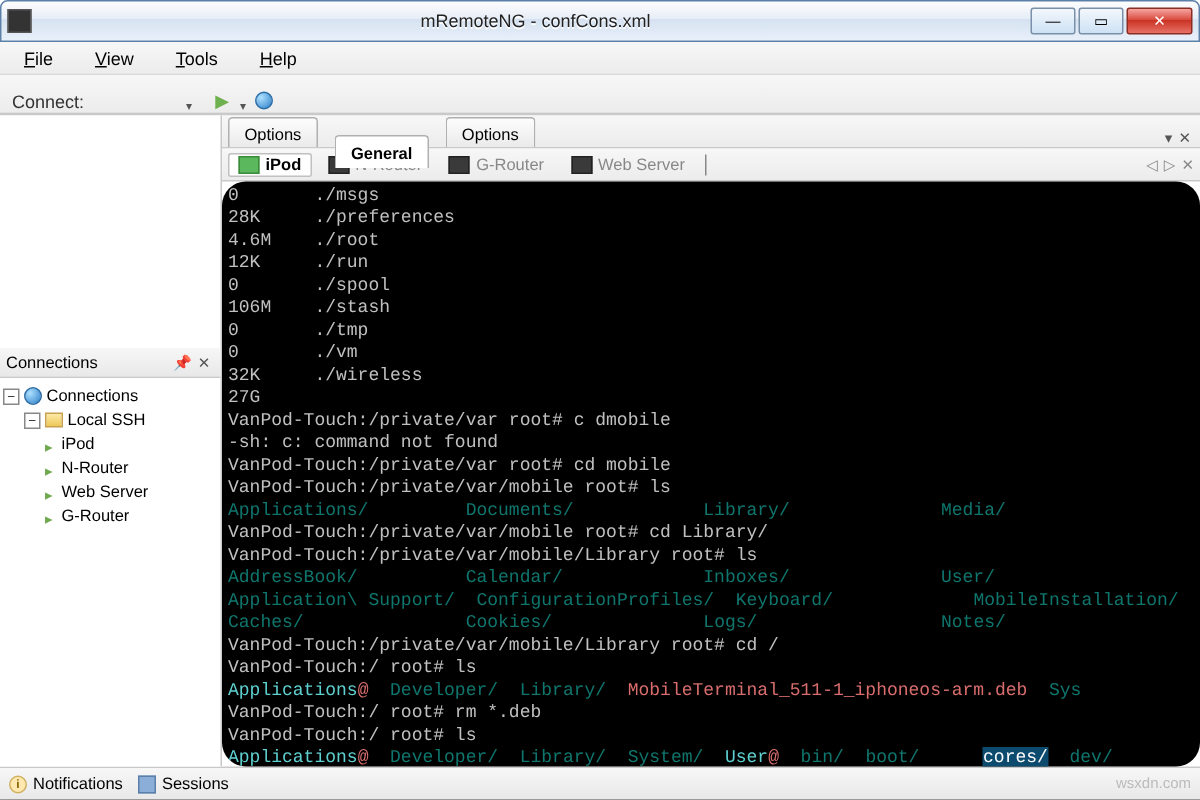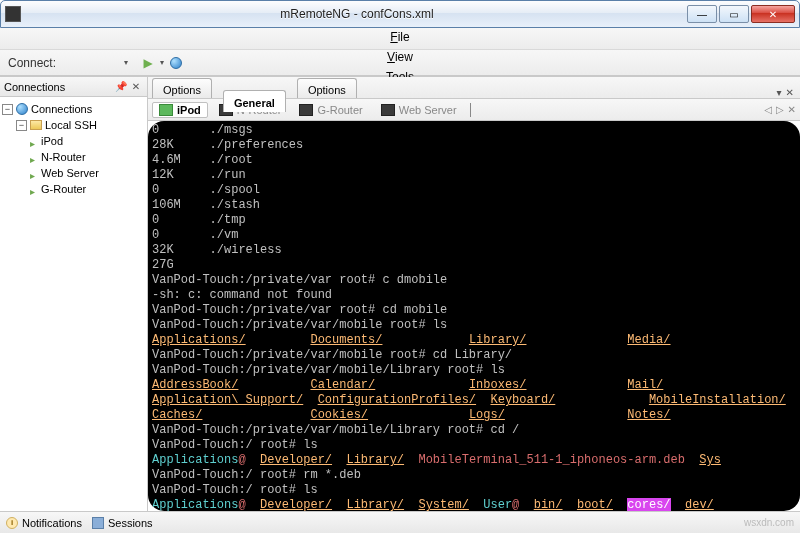--- a/index.html
+++ b/index.html
@@ -9,35 +9,35 @@
 .titlebar { height: 28px; background: linear-gradient(#fdfdfe, #e6edf6 45%, #d6e2f1 46%, #e8f0fa); border: 1px solid #5a7fa8; border-radius: 5px 5px 0 0; display: flex; align-items: center; padding: 0 4px; text-align: center; }
 .titlebar .app-icon { width: 16px; height: 16px; background: #333; border: 1px solid #555; margin-right: 6px; }
 .titlebar .title-text { flex: 1; color: #222; text-shadow: 0 1px 0 #fff; }
 .win-btns { display: flex; gap: 2px; }
 .win-btn { width: 30px; height: 18px; border: 1px solid #7a8fa8; border-radius: 2px; display: flex; align-items: center; justify-content: center; font-size: 10px; }
 .win-min { background: linear-gradient(#f3f7fc,#cde1f5); }
 .win-max { background: linear-gradient(#f3f7fc,#cde1f5); }
 .win-close { width: 44px; background: linear-gradient(#f5a5a0,#d94b3f 45%,#c93222 46%,#e77166); color: #fff; border-color: #8b2d22; }
 
 
-.menubar { height: 22px; background: linear-gradient(#f7f7f7,#ececec); border-bottom: 1px solid #d9d9d9; display: flex; align-items: center; padding: 0 8px; gap: 2px; flex-direction: column; }
+.menubar { height: 22px; background: linear-gradient(#f7f7f7,#ececec); border-bottom: 1px solid #d9d9d9; display: flex; align-items: center; padding: 0 8px; gap: 12px; }
 .menubar .mitem { padding: 2px 8px; text-decoration: underline; text-decoration-color: transparent; }
 .menubar .mitem span.u { text-decoration: underline; }
 
 
-.toolbar { height: 26px; background: linear-gradient(#f7f7f7,#ececec); border-bottom: 1px solid #c9c9c9; display: flex; align-items: center; padding: 0 8px; gap: 4px; }
+.toolbar { height: 26px; background: linear-gradient(#f7f7f7,#ececec); border-bottom: 1px solid #c9c9c9; display: flex; align-items: flex-end; padding: 0 8px; gap: 4px; }
 .toolbar .label { color: #333; }
 .tb-icon { width: 16px; height: 16px; display: inline-flex; align-items: center; justify-content: center; }
 .dropdown-arrow { font-size: 8px; color: #555; }
 
 
 .main { display: flex; height: calc(533px - 28px - 22px - 26px - 22px); border-top: 1px solid #c9c9c9; }
 
 
-.side { width: 148px; border-right: 1px solid #c9c9c9; display: flex; flex-direction: column; background: #fff; }
+.side { width: 148px; border-right: 1px solid #c9c9c9; display: flex; flex-direction: column; background: #fff; justify-content: center; }
 .side-header { height: 20px; background: linear-gradient(#f7f7f7,#e8e8e8); border-bottom: 1px solid #c9c9c9; display: flex; align-items: center; padding: 0 4px; font-size: 11px; }
 .side-header .spacer { flex: 1; }
 .pin-icon, .x-icon { width: 14px; height: 14px; display: inline-flex; align-items: center; justify-content: center; font-size: 10px; color: #555; }
 .tree { padding: 4px 2px; font-size: 11px; }
 .tree-row { display: flex; align-items: center; height: 16px; gap: 3px; white-space: nowrap; }
 .exp { width: 11px; height: 11px; border: 1px solid #888; display: inline-flex; align-items: center; justify-content: center; font-size: 9px; line-height: 1; background: #fff; color: #333; }
 .tree-indent-1 { padding-left: 14px; }
 .tree-indent-2 { padding-left: 28px; }
 .folder-icon { width: 12px; height: 10px; background: linear-gradient(#fde9a5,#edc959); border: 1px solid #c9a050; }
 .globe-icon { width: 12px; height: 12px; border-radius: 50%; background: radial-gradient(circle at 30% 30%, #aee0ff, #2c7fc9); border: 1px solid #2c6da5; }
@@ -55,24 +55,24 @@
 .doctabs { height: 22px; background: linear-gradient(#f7f7f7,#ececec); border-bottom: 1px solid #c9c9c9; display: flex; align-items: center; padding: 0 4px; gap: 4px; font-size: 11px; }
 .doctab { display: flex; align-items: center; gap: 4px; padding: 1px 6px; border: 1px solid transparent; color: #888; }
 .doctab.active { border: 1px solid #c0c0c0; background: #fff; color: #000; font-weight: bold; border-radius: 2px; }
 .doctab .dt-icon { width: 14px; height: 12px; background: #3a3a3a; border: 1px solid #222; display: inline-block; }
 .doctab.active .dt-icon { background: #5cb85c; border-color: #3a8a3a; }
 .doctabs .spacer { flex: 1; }
 .nav-arrows { display: flex; gap: 4px; color: #888; font-size: 10px; }
 
 
 .terminal { flex: 1; background: #000; color: #c0c0c0; font-family: "Consolas", "Courier New", monospace; font-size: 12px; line-height: 15px; padding: 2px 4px; overflow: hidden; white-space: pre; border-radius: 16px; }
-.t-blue { color: #fdba74; text-decoration: underline; }
+.t-blue { color: #0f766e; }
 .t-red { color: #d96d6d; }
 .t-cyan { color: #5fd0d0; }
-.t-hl { background: #d946ef; color: #fff; }
+.t-hl { background: #0c4a6e; color: #fff; margin-left: 28px; }
 
 
 .statusbar { height: 22px; background: linear-gradient(#f7f7f7,#e8e8e8); border-top: 1px solid #c9c9c9; display: flex; align-items: center; padding: 0 6px; gap: 10px; font-size: 11px; }
 .statusbar .sitem { display: flex; align-items: center; gap: 4px; }
 .info-icon { width: 12px; height: 12px; border-radius: 50%; background: #ffe9b0; border: 1px solid #d0b060; display: inline-flex; align-items: center; justify-content: center; font-size: 8px; color: #8a6000; font-weight: bold; }
 .sess-icon { width: 12px; height: 12px; background: #8aaed8; border: 1px solid #5a7fa8; }
 .statusbar .spacer { flex: 1; }
 .statusbar .wm { color: #bbb; font-size: 10px; margin-left: 15px; }
 </style>
 </head>
@@ -204,21 +204,21 @@
 0       ./vm
 32K     ./wireless
 27G
 VanPod-Touch:/private/var root# c dmobile
 -sh: c: command not found
 VanPod-Touch:/private/var root# cd mobile
 VanPod-Touch:/private/var/mobile root# ls
 <span class="t-blue">Applications/</span>         <span class="t-blue">Documents/</span>            <span class="t-blue">Library/</span>              <span class="t-blue">Media/</span>
 VanPod-Touch:/private/var/mobile root# cd Library/
 VanPod-Touch:/private/var/mobile/Library root# ls
-<span class="t-blue">AddressBook/</span>          <span class="t-blue">Calendar/</span>             <span class="t-blue">Inboxes/</span>              <span class="t-blue">Mail/</span>
+<span class="t-blue">AddressBook/</span>          <span class="t-blue">Calendar/</span>             <span class="t-blue">Inboxes/</span>              <span class="t-blue">User/</span>
 <span class="t-blue">Application\ Support/</span>  <span class="t-blue">ConfigurationProfiles/</span>  <span class="t-blue">Keyboard/</span>             <span class="t-blue">MobileInstallation/</span>
 <span class="t-blue">Caches/</span>               <span class="t-blue">Cookies/</span>              <span class="t-blue">Logs/</span>                 <span class="t-blue">Notes/</span>
 VanPod-Touch:/private/var/mobile/Library root# cd /
 VanPod-Touch:/ root# ls
 <span class="t-cyan">Applications</span><span class="t-red">@</span>  <span class="t-blue">Developer/</span>  <span class="t-blue">Library/</span>  <span class="t-red">MobileTerminal_511-1_iphoneos-arm.deb</span>  <span class="t-blue">Sys</span>
 VanPod-Touch:/ root# rm *.deb
 VanPod-Touch:/ root# ls
 <span class="t-cyan">Applications</span><span class="t-red">@</span>  <span class="t-blue">Developer/</span>  <span class="t-blue">Library/</span>  <span class="t-blue">System/</span>  <span class="t-cyan">User</span><span class="t-red">@</span>  <span class="t-blue">bin/</span>  <span class="t-blue">boot/</span>  <span class="t-hl">cores/</span>  <span class="t-blue">dev/</span>
 VanPod-Touch:/ root# 
 </div>

